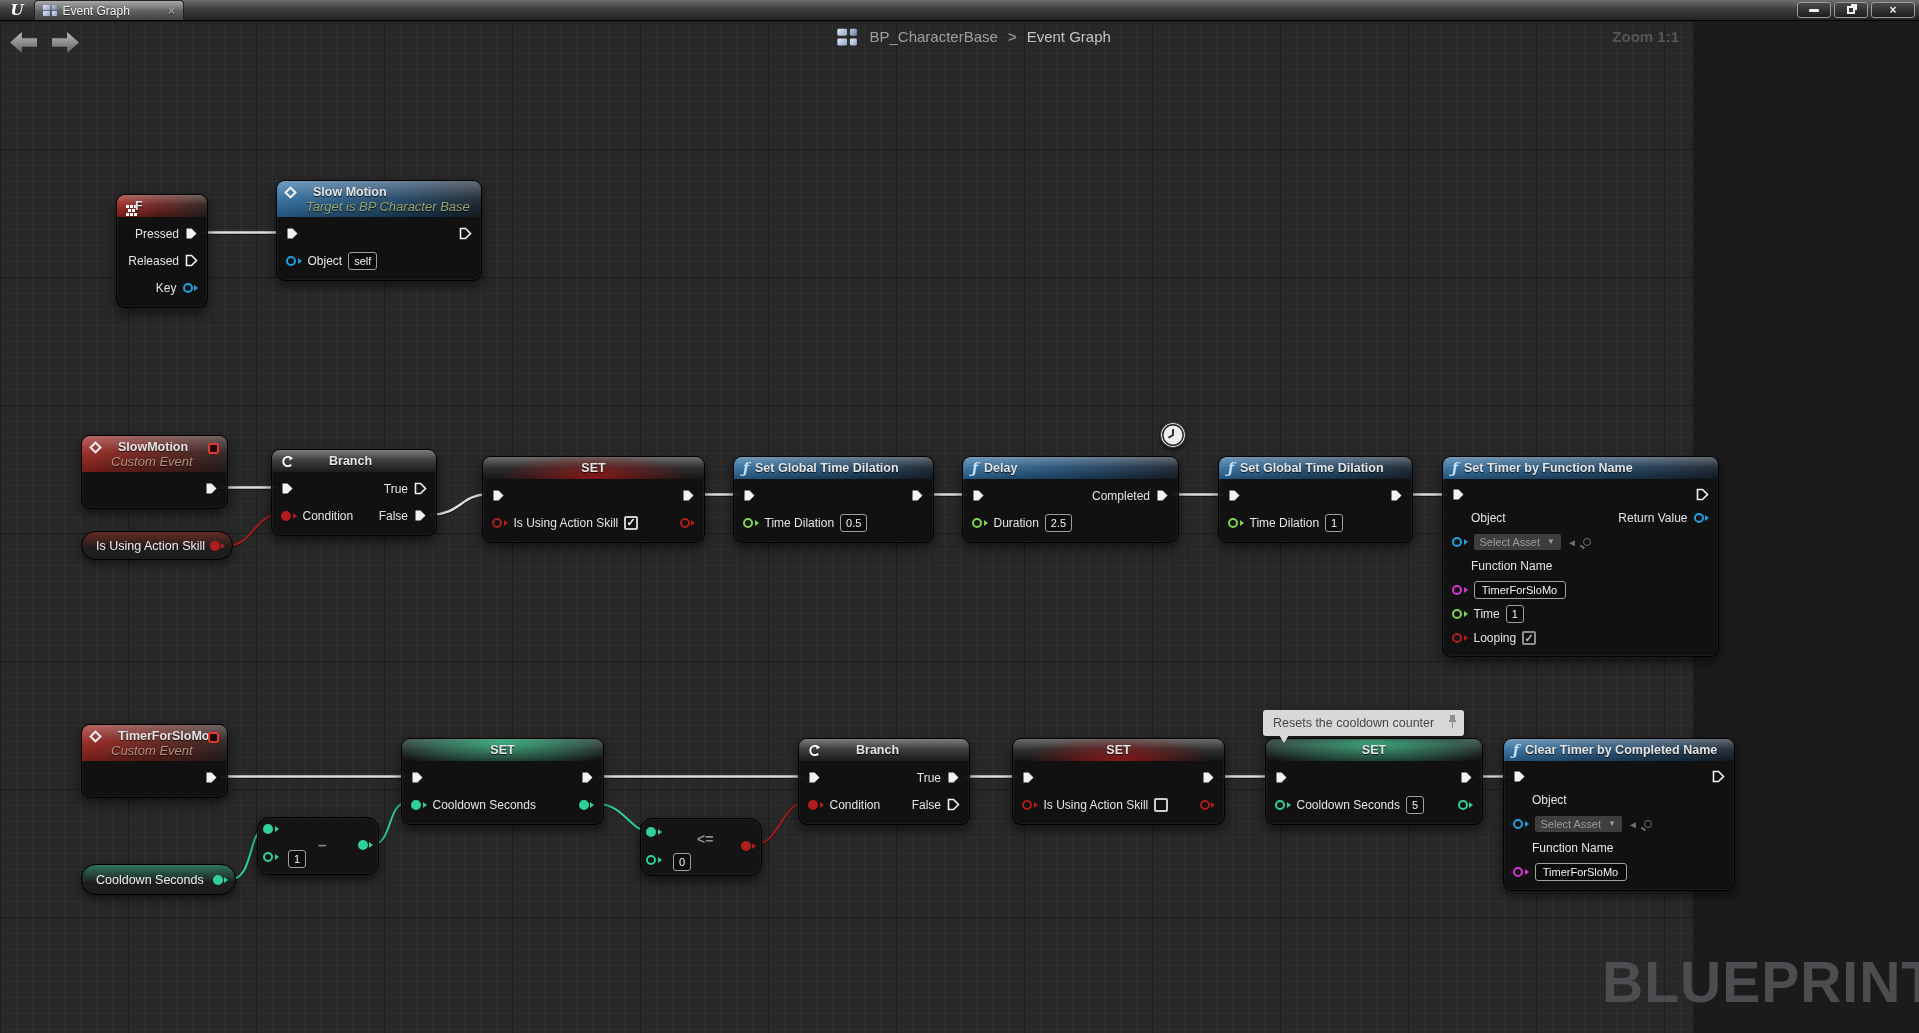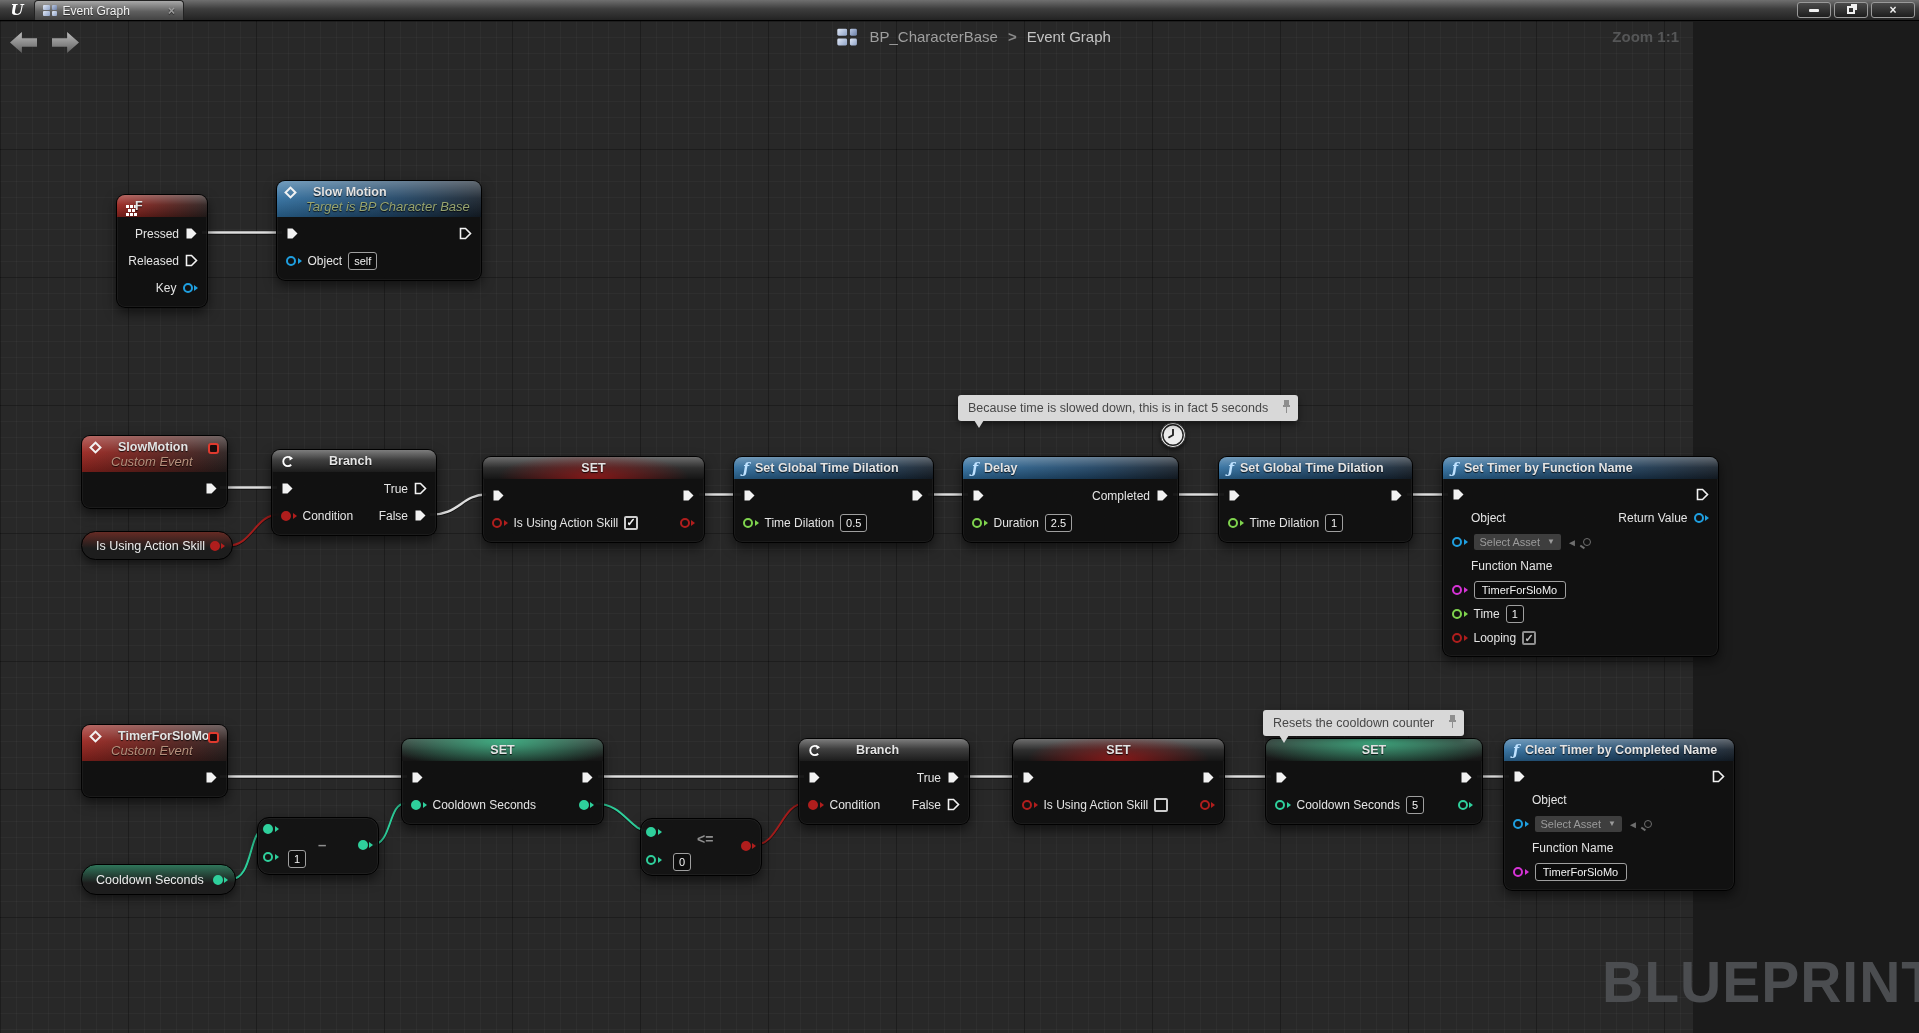--- a/index.html
+++ b/index.html
@@ -347,26 +347,20 @@
           <span>Duration</span>
           <span class="vbox">2.5</span>
         </div>
       </div>
     </div>
     <svg class="clock" style="left:1160px;top:401px" viewBox="0 0 26 26">
       <circle cx="13" cy="13" r="11" fill="#ededed" stroke="#222" stroke-width="1.6"></circle>
       <path d="M13 6.5 V13 L8 16" fill="none" stroke="#222" stroke-width="2"></path>
     </svg>
 
-    <div class="bubble" style="left:958px;top:374px">
-      <span>Because time is slowed down, this is in fact 5 seconds</span>
-      <svg class="tack" width="11" height="16" viewBox="0 0 11 16">
-          <path d="M3 1h5v5H3z M2 6h7v2H2z M5 8h1v6H5z" fill="#8e8e8e"></path>
-        </svg>
-    </div>
 
     <div class="node" style="left:1218px;top:435px;width:195px">
       <div class="hdr h-fn">
           <span class="fico">ƒ</span>
           <span>Set Global Time Dilation</span>
         </div>
       <div class="body">
         <div class="r first">
           <svg class="xp" width="13" height="13" viewBox="0 0 13 13">
               <path d="M1.5 1.5h5l5 5-5 5h-5z" fill="#f2f2f2"></path>

